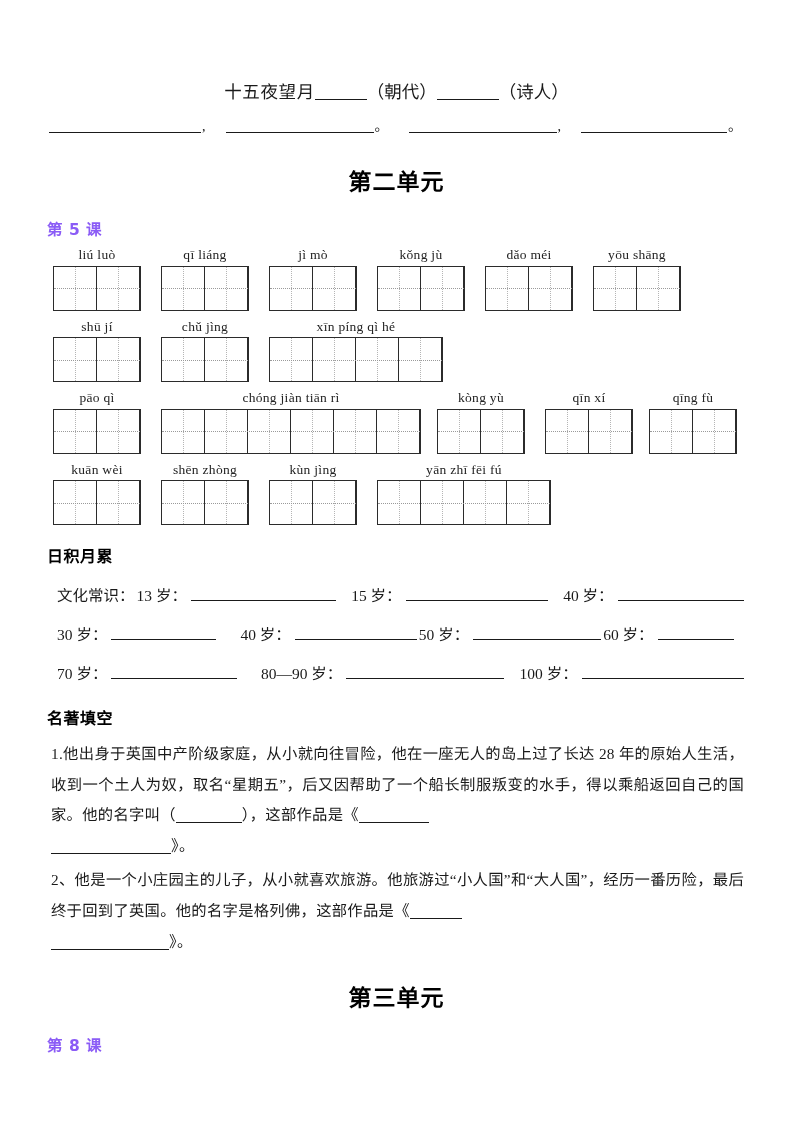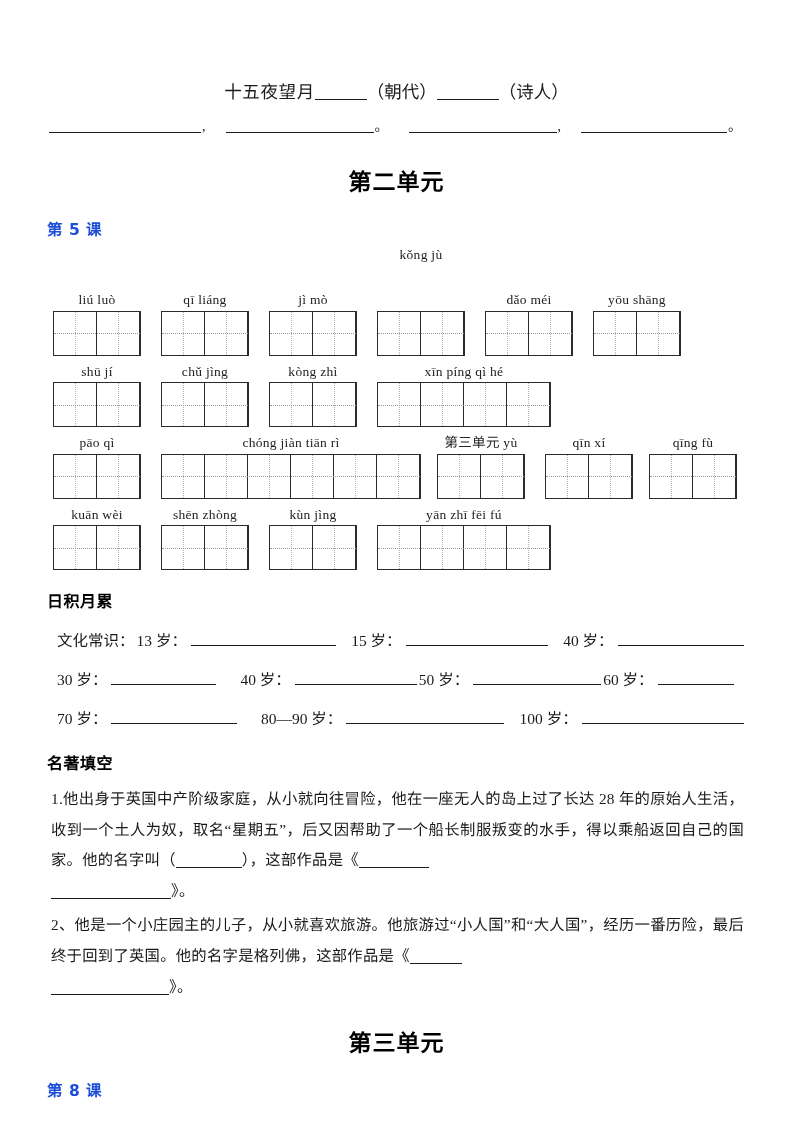--- a/index.html
+++ b/index.html
@@ -79,21 +79,21 @@
     letter-spacing: 1px;
     color: #000;
   }
   .unit-2 { margin-top: 30px; }
   .unit-3 { margin-top: 22px; }
 
   .lesson-heading {
     font-family: "DejaVu Sans", "Liberation Sans", sans-serif;
     font-weight: bold;
     font-size: 15.5px;
-    color: #1d4ed8;
+    color: #8b5cf6;
     margin-top: 20px;
     letter-spacing: 0.5px;
   }
 
   
   .grid-row {
     display: flex;
     align-items: flex-end;
     margin-top: 8px;
     padding-left: 6px;
@@ -258,21 +258,21 @@
         <div class="word-group" style="margin-left: 20px;">
           <div class="pinyin">jì mò</div>
           <div class="cells-wrap">
             <div class="cells" style="position: relative;">
               <div class="cell"></div>
               <div class="cell"></div>
               <div class="midline"></div>
             </div>
           </div>
         </div>
-        <div class="word-group" style="margin-left: 20px; gap: 45px;">
+        <div class="word-group" style="margin-left: 20px;">
           <div class="pinyin">kǒng jù</div>
           <div class="cells-wrap">
             <div class="cells" style="position: relative;">
               <div class="cell"></div>
               <div class="cell"></div>
               <div class="midline"></div>
             </div>
           </div>
         </div>
         <div class="word-group" style="margin-left: 20px;">
@@ -311,30 +311,20 @@
           <div class="pinyin">chǔ jìng</div>
           <div class="cells-wrap">
             <div class="cells" style="position: relative;">
               <div class="cell"></div>
               <div class="cell"></div>
               <div class="midline"></div>
             </div>
           </div>
         </div>
         <div class="word-group" style="margin-left: 20px;">
-          <div class="pinyin">kòng zhì</div>
-          <div class="cells-wrap">
-            <div class="cells" style="position: relative;">
-              <div class="cell"></div>
-              <div class="cell"></div>
-              <div class="midline"></div>
-            </div>
-          </div>
-        </div>
-        <div class="word-group" style="margin-left: 20px;">
           <div class="pinyin">xīn píng qì hé</div>
           <div class="cells-wrap">
             <div class="cells" style="position: relative;">
               <div class="cell"></div>
               <div class="cell"></div>
               <div class="cell"></div>
               <div class="cell"></div>
               <div class="midline"></div>
             </div>
           </div>
@@ -359,21 +349,21 @@
               <div class="cell"></div>
               <div class="cell"></div>
               <div class="cell"></div>
               <div class="cell"></div>
               <div class="cell"></div>
               <div class="midline"></div>
             </div>
           </div>
         </div>
         <div class="word-group" style="margin-left: 16px;">
-          <div class="pinyin">第三单元 yù</div>
+          <div class="pinyin">kòng yù</div>
           <div class="cells-wrap">
             <div class="cells" style="position: relative;">
               <div class="cell"></div>
               <div class="cell"></div>
               <div class="midline"></div>
             </div>
           </div>
         </div>
         <div class="word-group" style="margin-left: 20px; text-align: center;">
           <div class="pinyin">qīn xí</div>

